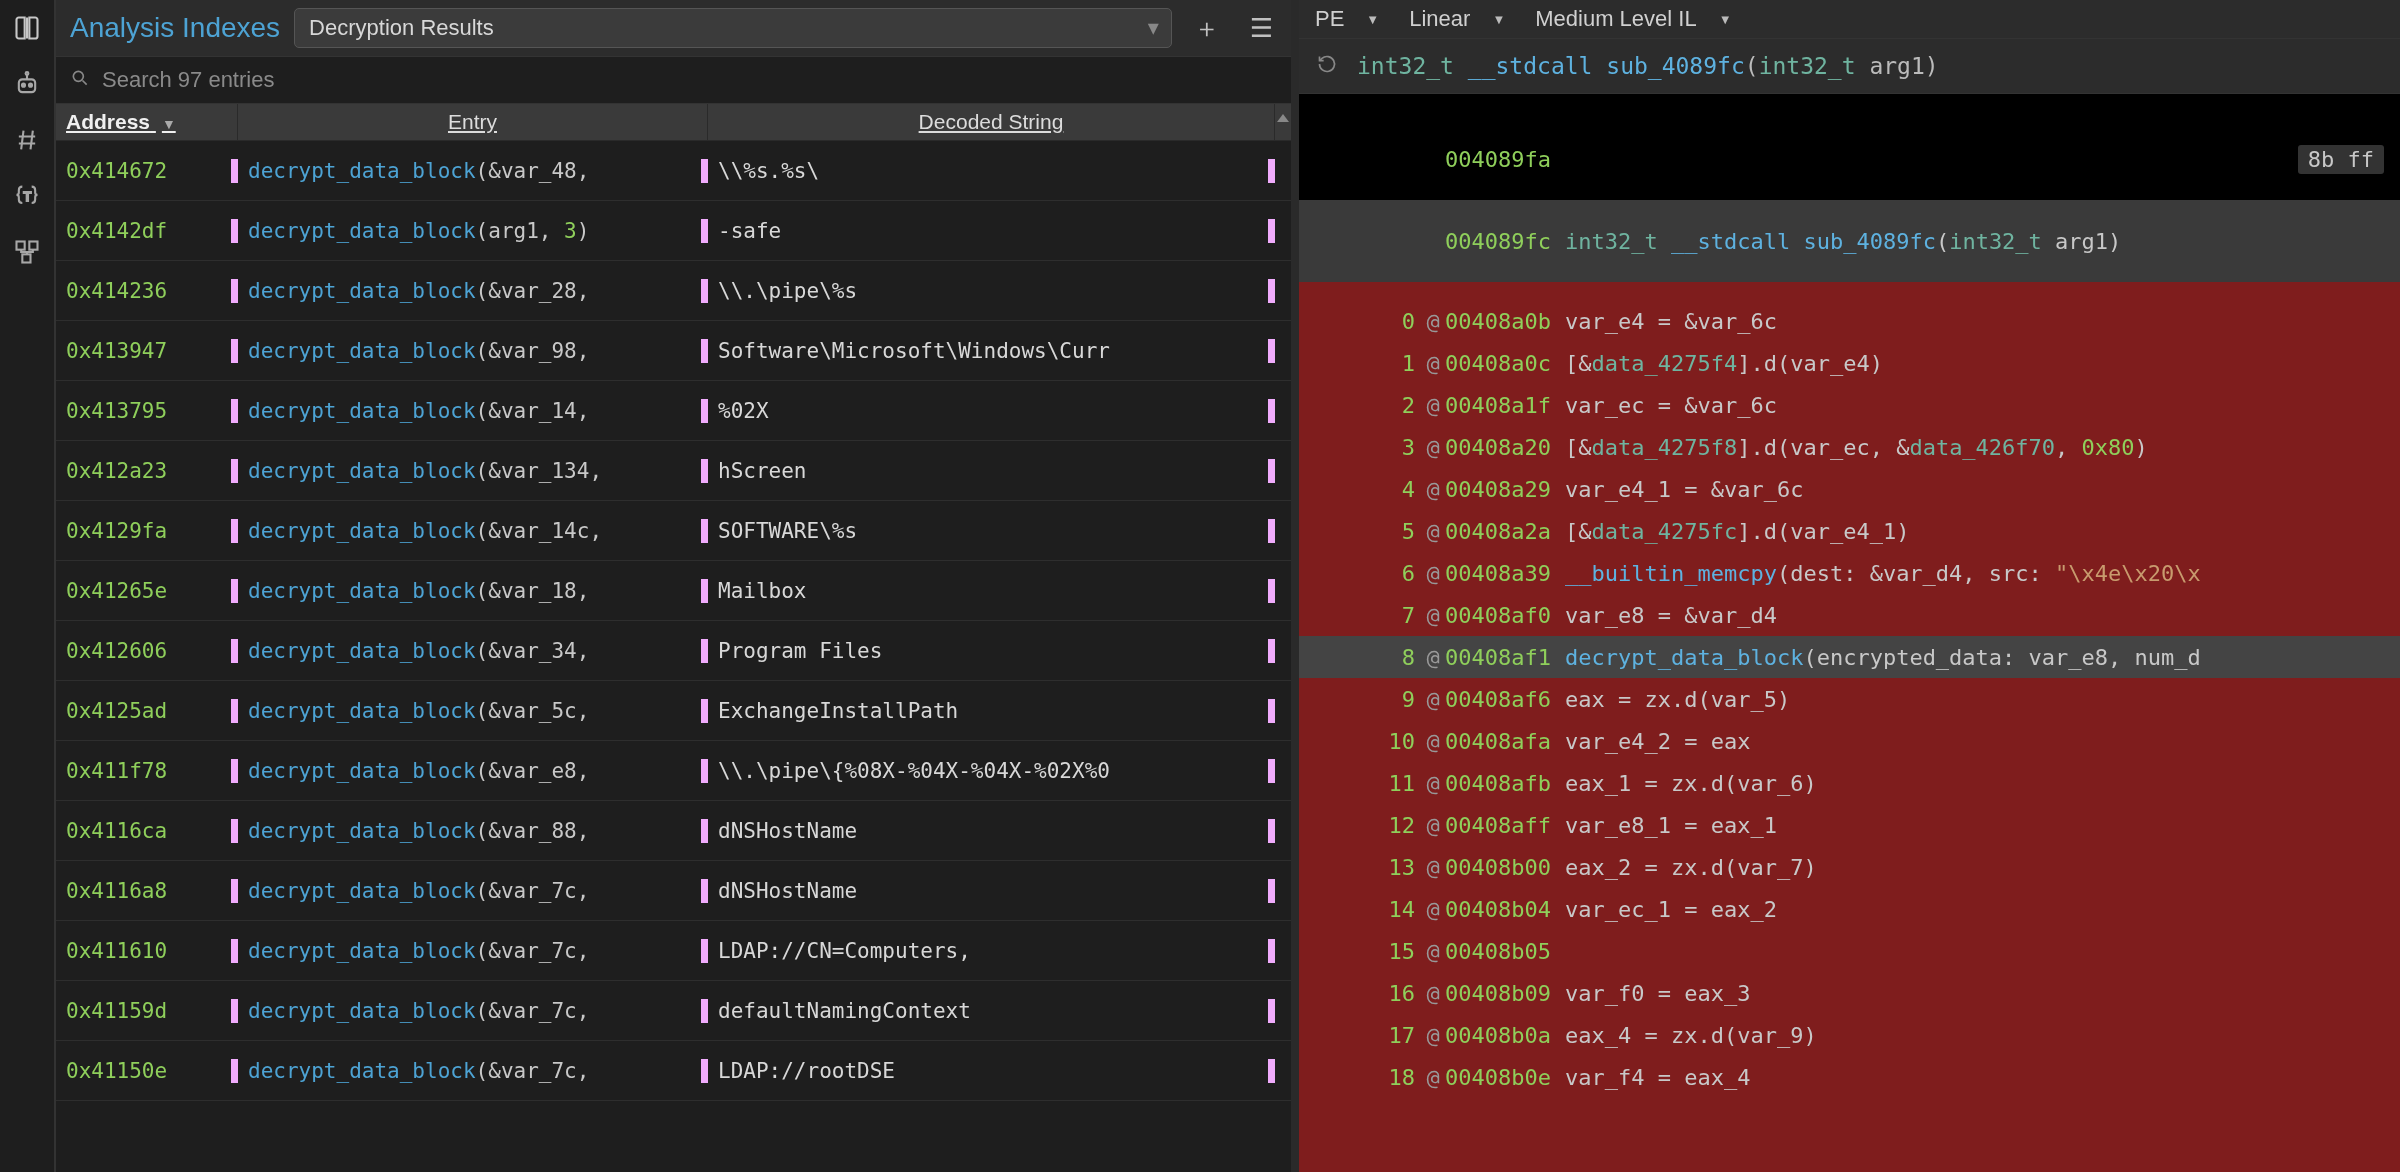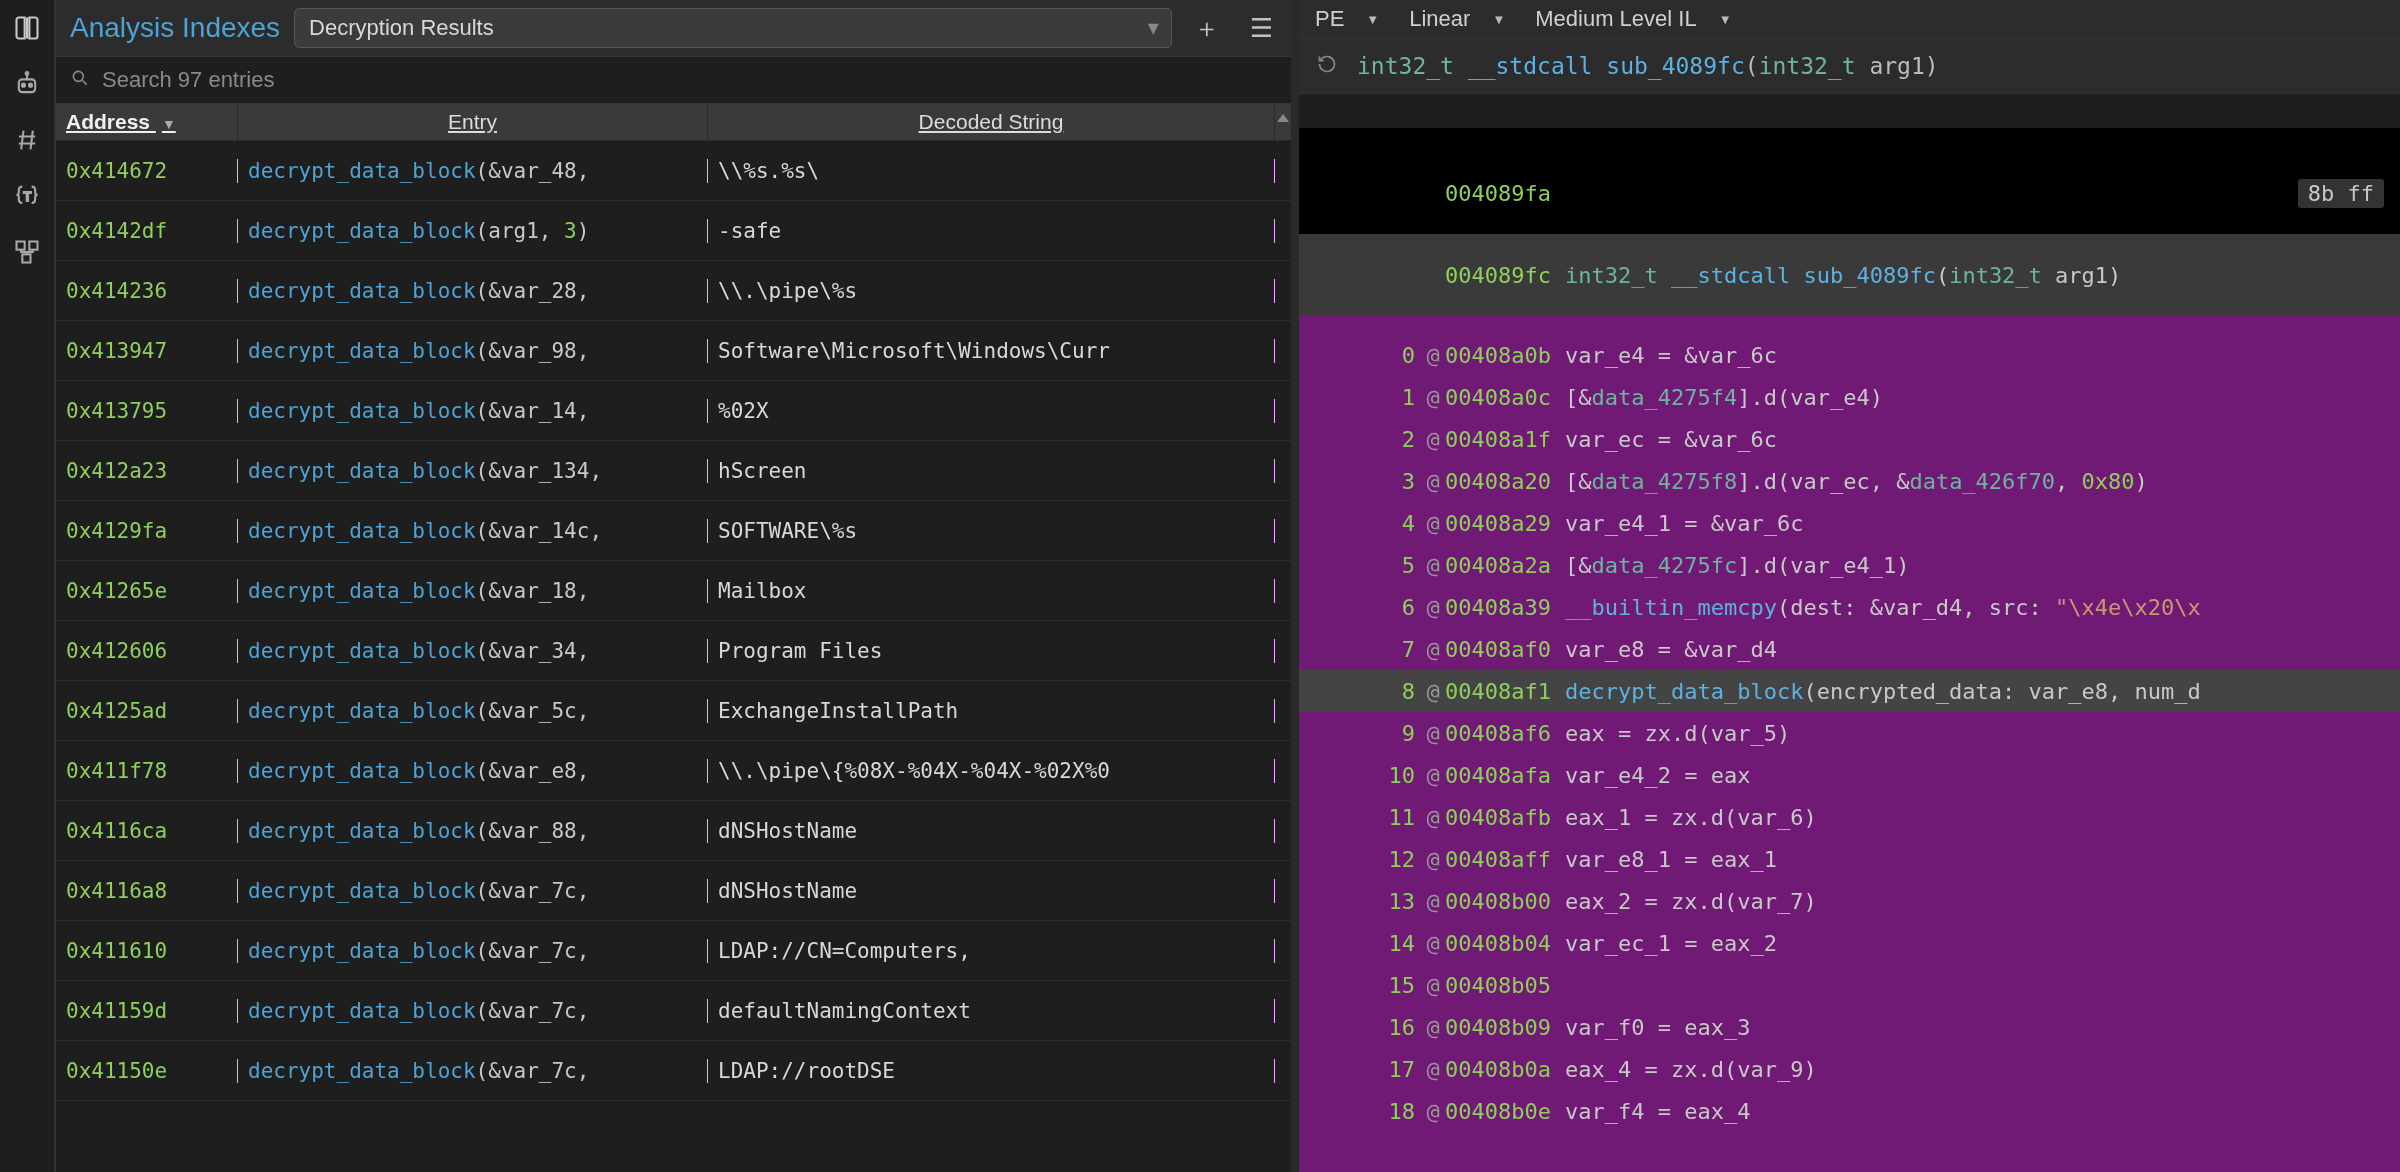--- a/index.html
+++ b/index.html
@@ -126,21 +126,21 @@
     border-bottom: 1px solid #2e2e2e;
     font-size: 21px;
     height: 60px;
     align-items: center;
   }
   .row .cell {
     padding: 0 10px;
     white-space: nowrap;
     overflow: hidden;
     text-overflow: clip;
-    border-right: 1px solid #f0abfc;
+    border-right: 7px solid #f0abfc;
   }
   .row .addr { color: #8fcf5b; }
   .row .entry .fn { color: #4da3d4; }
   .row .entry .par, .row .entry .comma { color: #c8c8c8; }
   .row .entry .varname { color: #c8c8c8; }
   .row .entry .num { color: #8fcf5b; }
   .row .decoded { color: #d8d8d8; font-family: ui-monospace, Menlo, Consolas, monospace; font-size: 21px; }
   .row .gutter { background: transparent; }
   .splitter {
     background: #2a2a2a;
@@ -182,22 +182,21 @@
   .reload-ic { color: #888; cursor: pointer; }
   .sig-text { font-size: 23px; }
   .c-type { color: #6fb4a0; }
   .c-keyword { color: #5eb2e0; }
   .c-fn { color: #5eb2e0; }
   .c-param { color: #bbb; }
   .c-punc { color: #bbb; }
   .code-area {
     flex: 1;
     overflow: hidden;
-    background: #701a75;
-    margin-top: 34px;
+    background: #7f1d1d;
   }
   .code-pad { height: 24px; background:#000; }
   .code-line {
     display: grid;
     grid-template-columns: 74px 24px 120px 1fr;
     align-items: center;
     padding: 4px 16px 4px 48px;
     font-size: 22px;
     height: 42px;
   }

